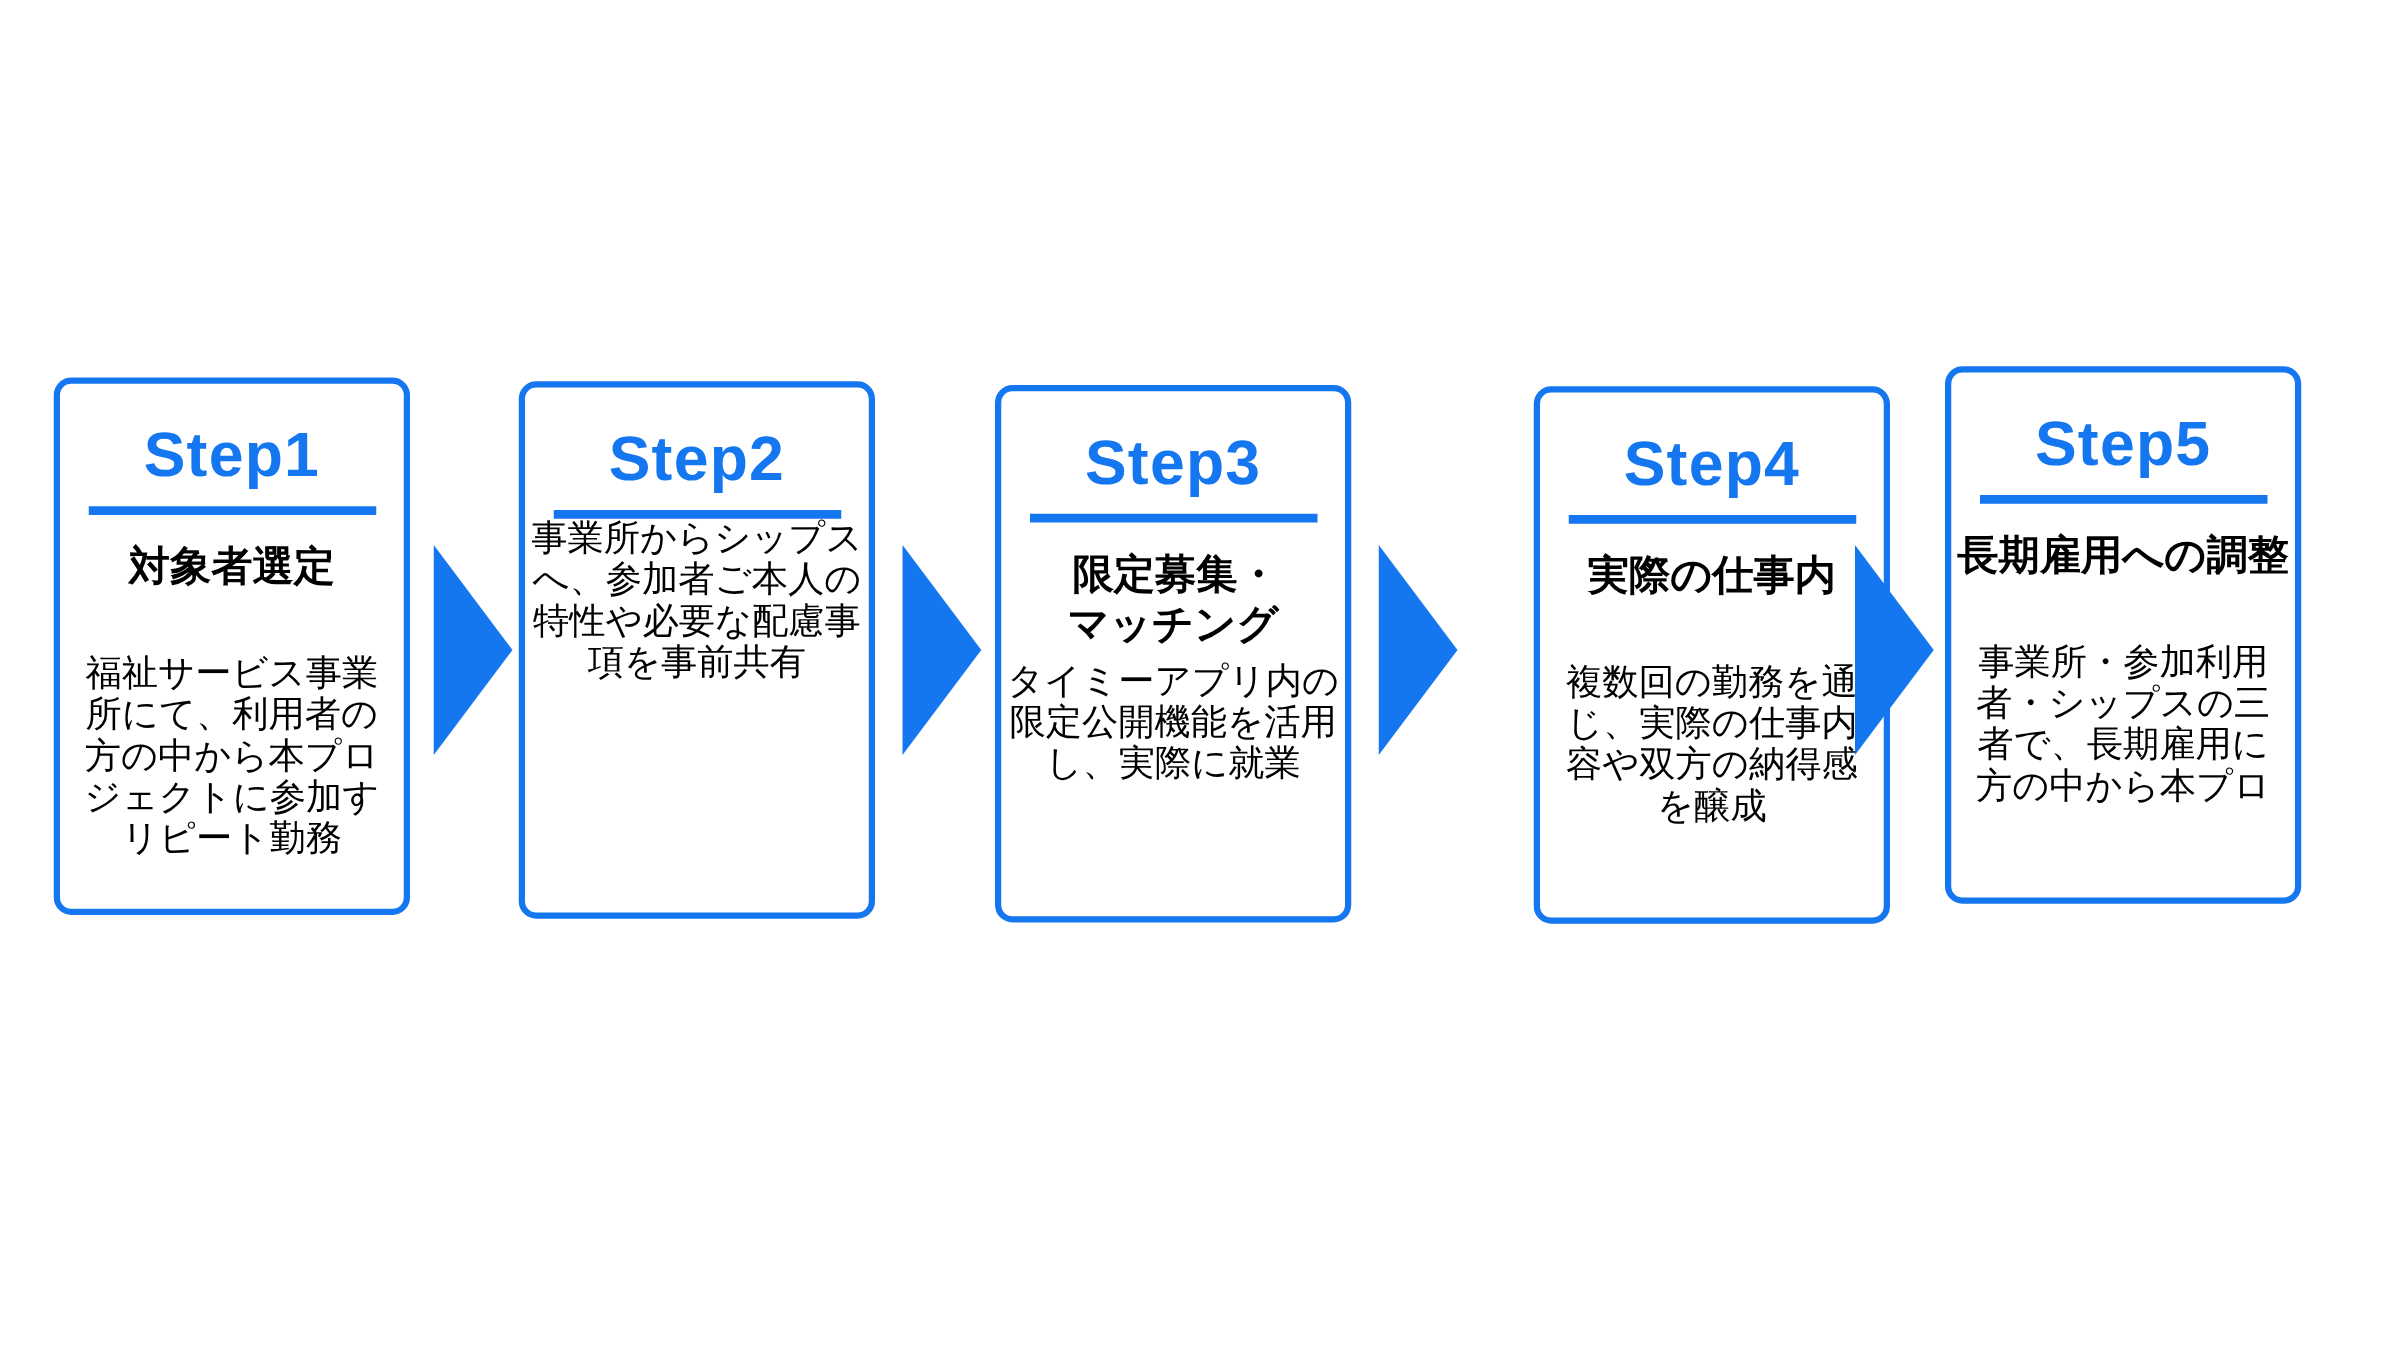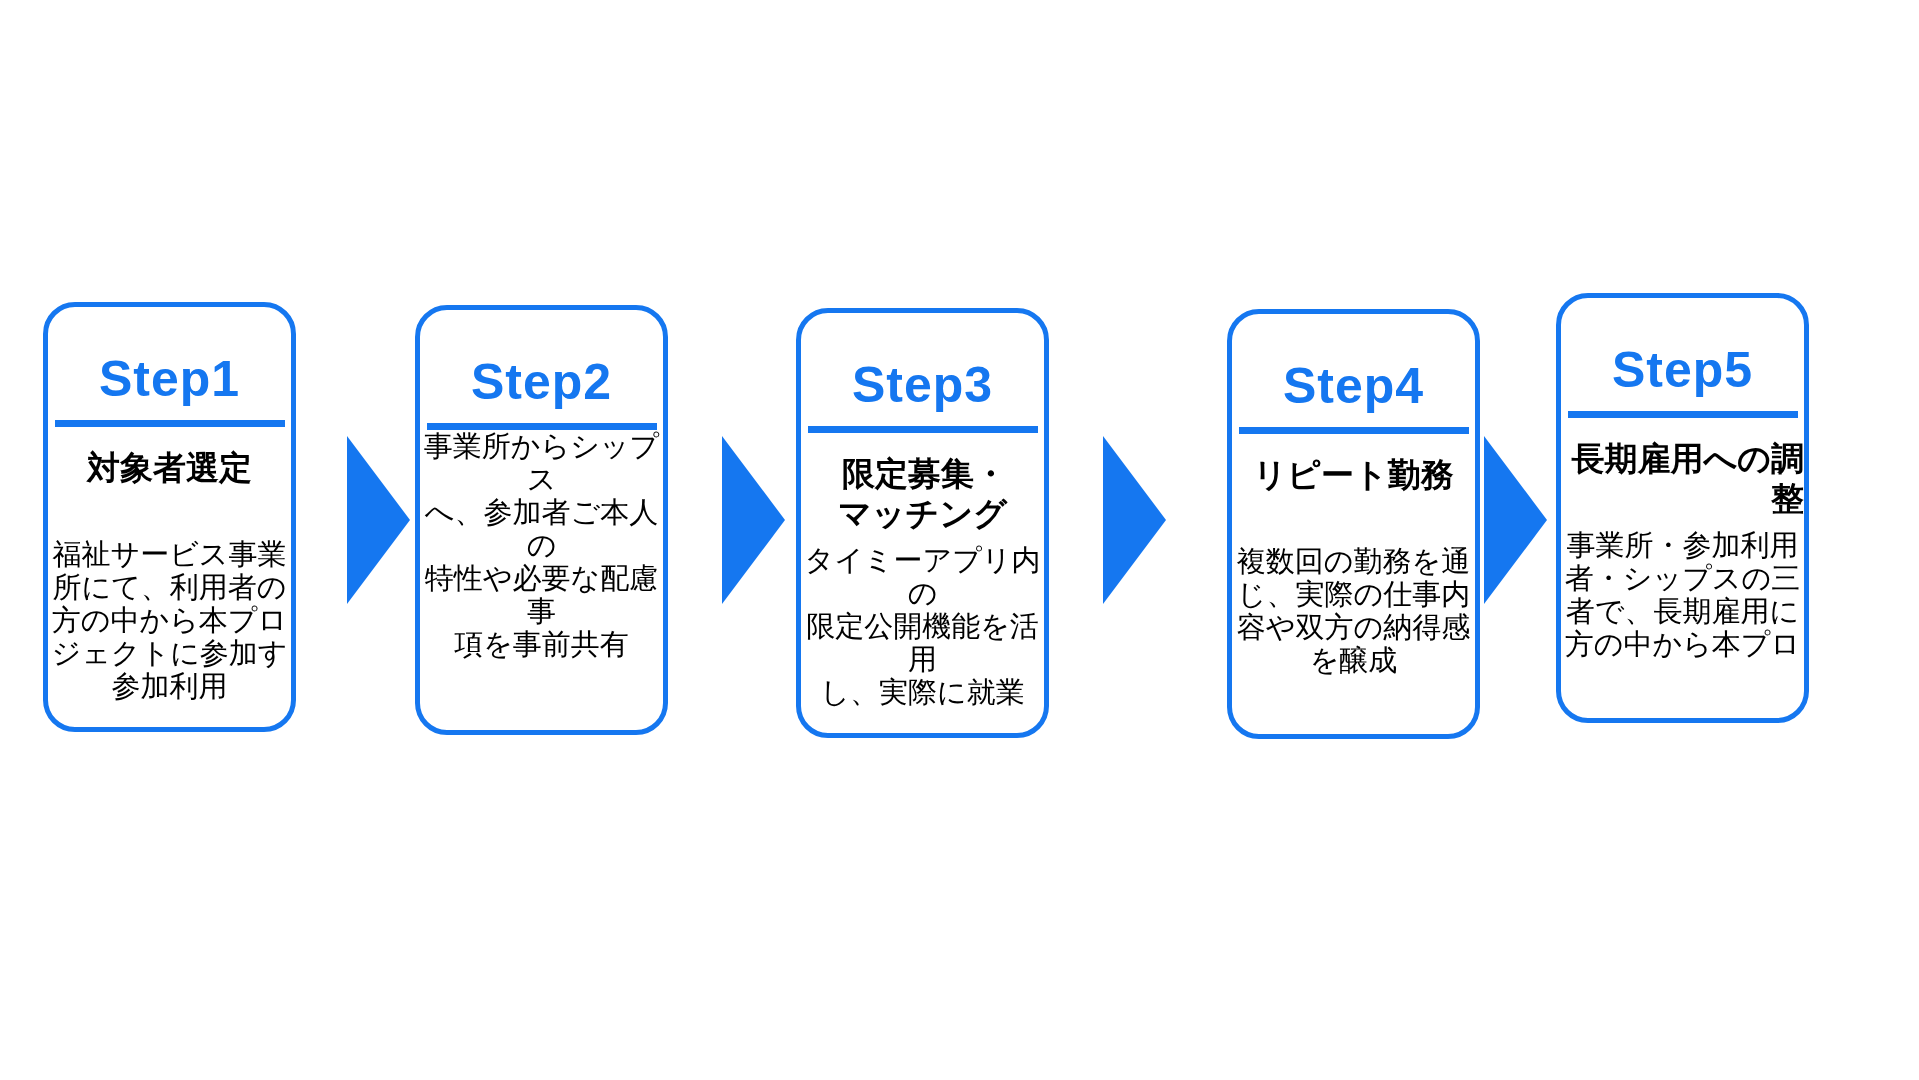--- a/index.html
+++ b/index.html
@@ -17,30 +17,30 @@
     overflow:hidden;
   }
   .stage{
     position:relative;
     width:1919px;
     height:1080px;
     background:var(--bg);
   }
   .step-card{
     position:absolute;
-    width:253px;
+    width:285px;
     height:430px;
     box-sizing:border-box;
     border:5px solid var(--accent);
-    border-radius:32px;
+    border-radius:14px;
     background:var(--bg);
     display:flex;
     flex-direction:column;
     align-items:center;
-    padding-top:42px;
+    padding-top:27px;
   }
   .card-1{left:43px;  top:302px;}
   .card-2{left:415px; top:305px;}
   .card-3{left:796px; top:308px;}
   .card-4{left:1227px;top:309px;}
   .card-5{left:1556px;top:293px;}
 
   .step-title{
     color:var(--accent);
     font-size:50px;
@@ -94,21 +94,21 @@
 <div class="stage">
 
   <div class="step-card card-1">
     <div class="step-title">Step1</div>
     <div class="step-underline"></div>
     <div class="step-subtitle">対象者選定</div>
     <div class="step-body">福祉サービス事業
 所にて、利用者の
 方の中から本プロ
 ジェクトに参加す
-参加利用</div>
+リピート勤務</div>
   </div>
 
   <div class="flow-arrow arrow-1"></div>
 
   <div class="step-card card-2">
     <div class="step-title">Step2</div>
     <div class="step-underline"></div>
     <div class="step-body">事業所からシップス
 へ、参加者ご本人の
 特性や必要な配慮事
@@ -125,21 +125,21 @@
     <div class="step-body">タイミーアプリ内の
 限定公開機能を活用
 し、実際に就業</div>
   </div>
 
   <div class="flow-arrow arrow-3"></div>
 
   <div class="step-card card-4">
     <div class="step-title">Step4</div>
     <div class="step-underline"></div>
-    <div class="step-subtitle">リピート勤務</div>
+    <div class="step-subtitle">実際の仕事内</div>
     <div class="step-body">複数回の勤務を通
 じ、実際の仕事内
 容や双方の納得感
 を醸成</div>
   </div>
 
   <div class="flow-arrow arrow-4"></div>
 
   <div class="step-card card-5">
     <div class="step-title">Step5</div>

